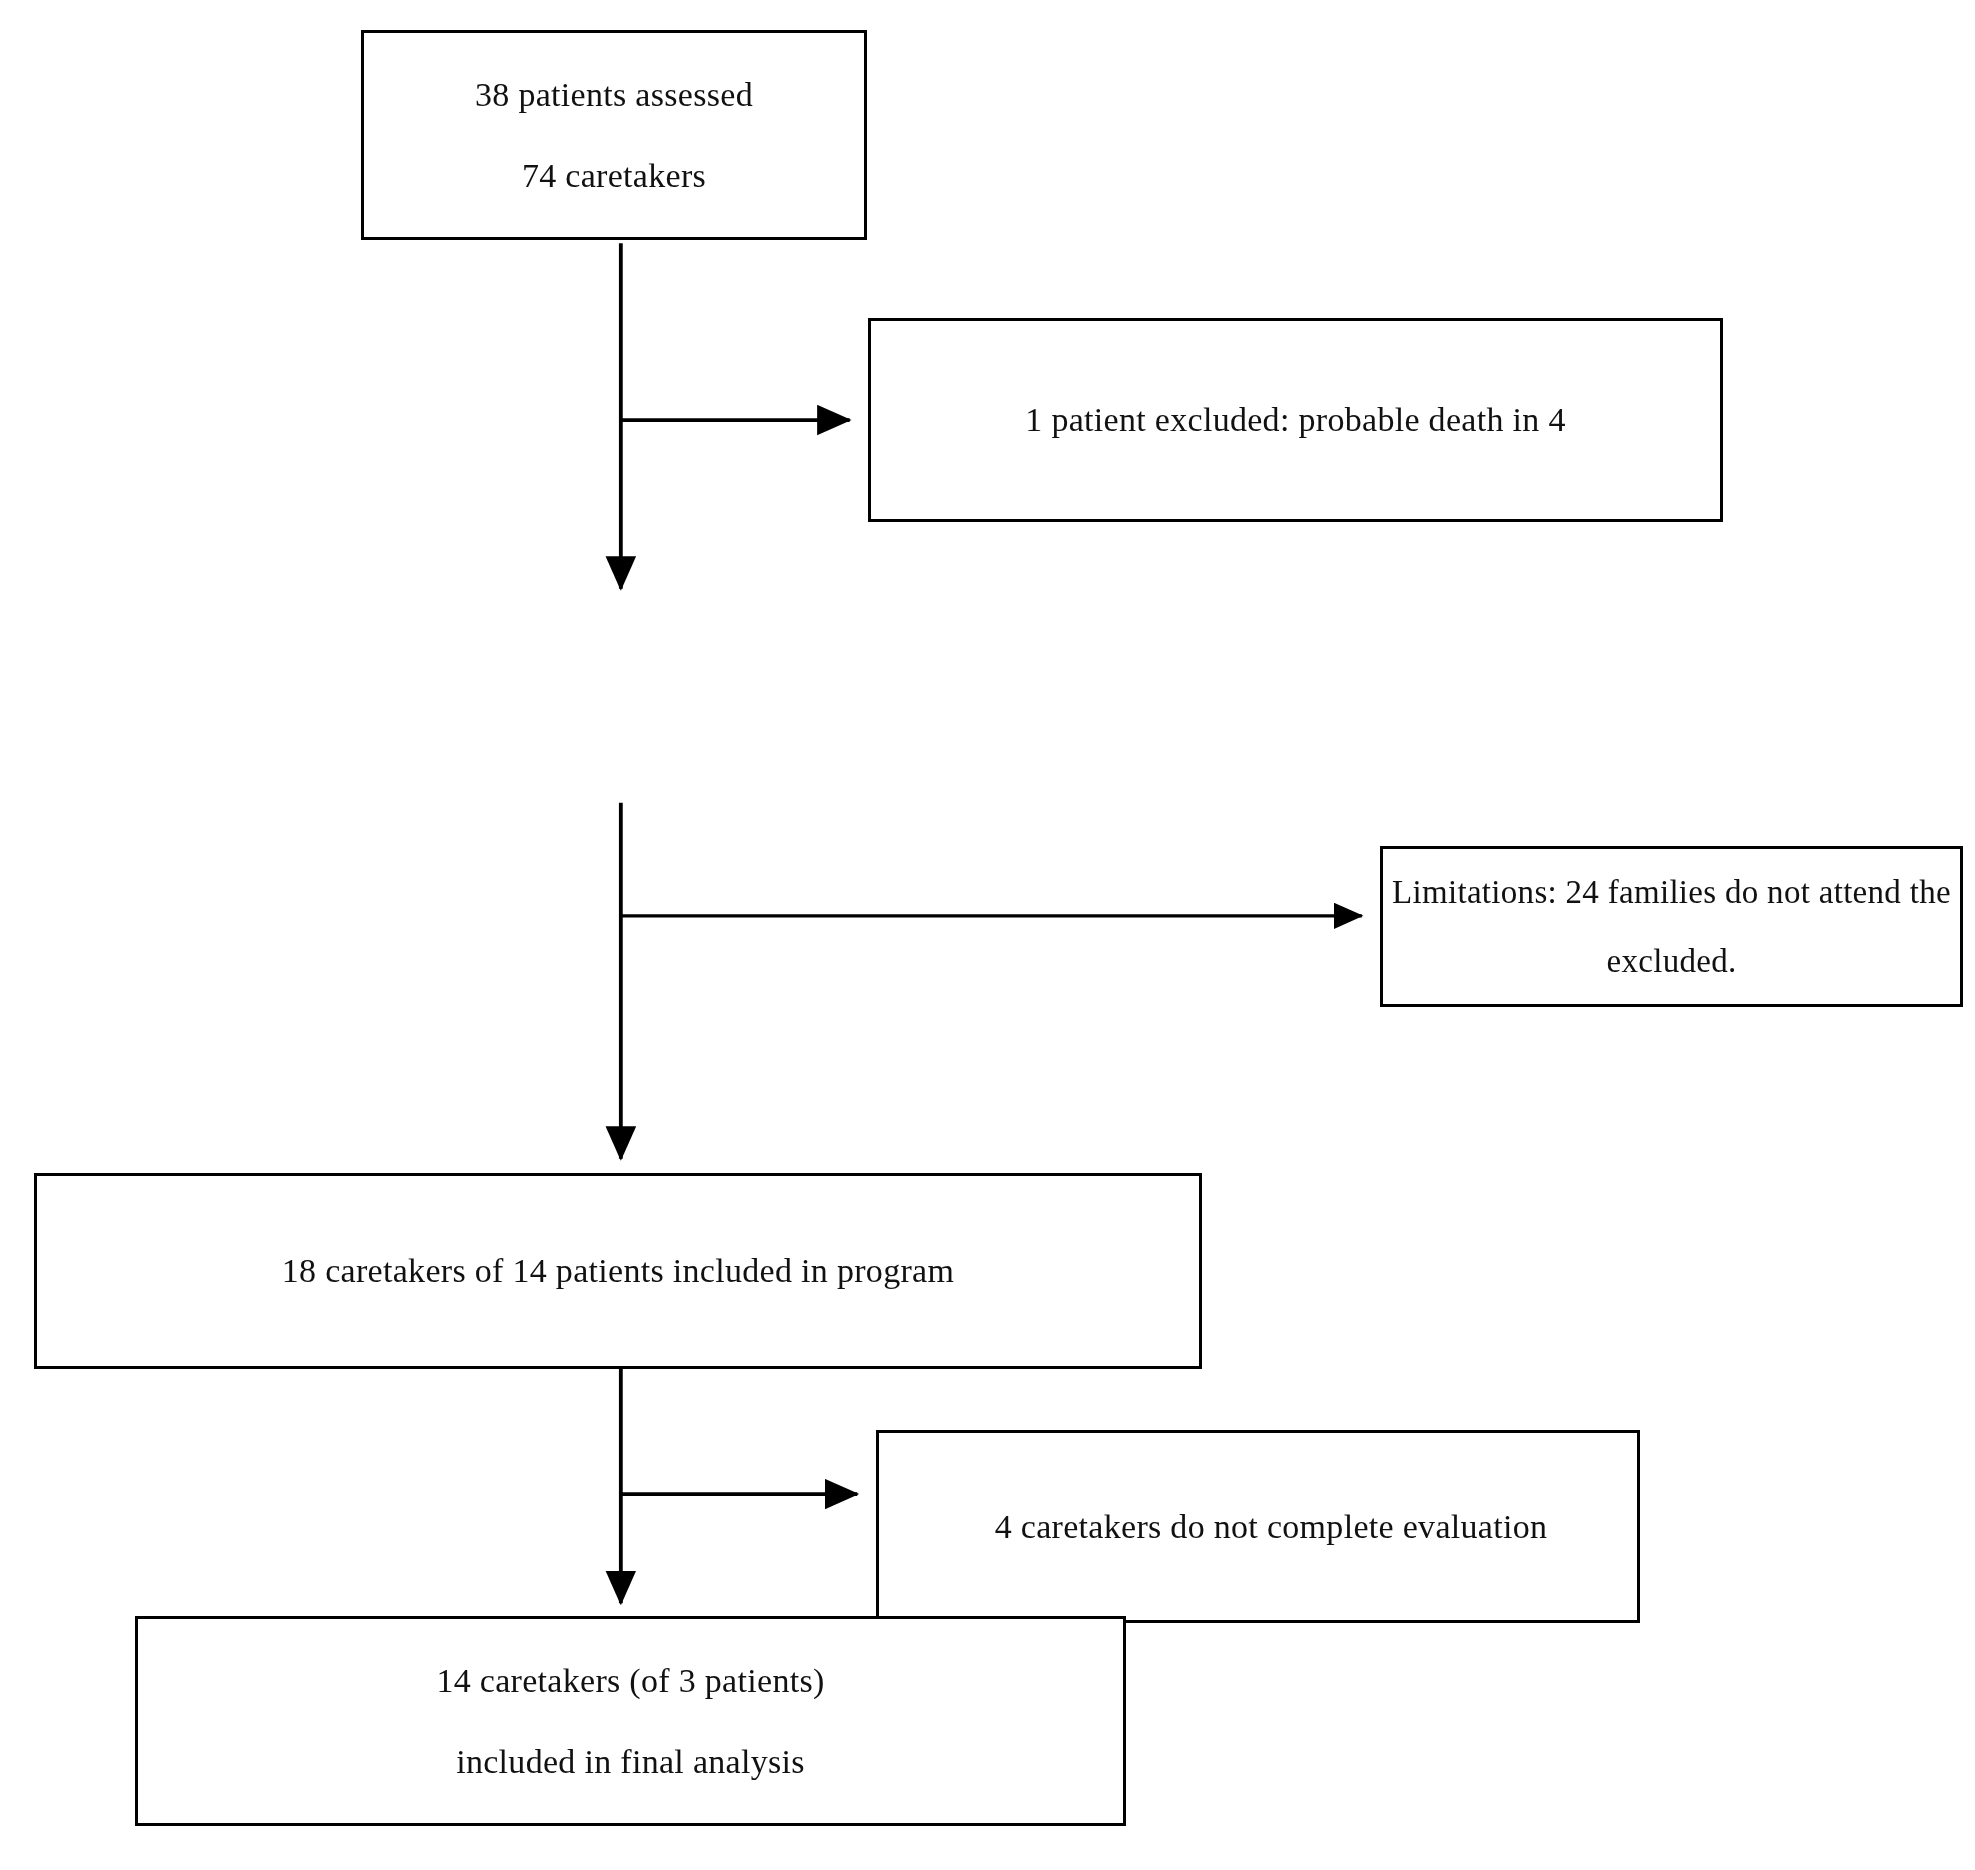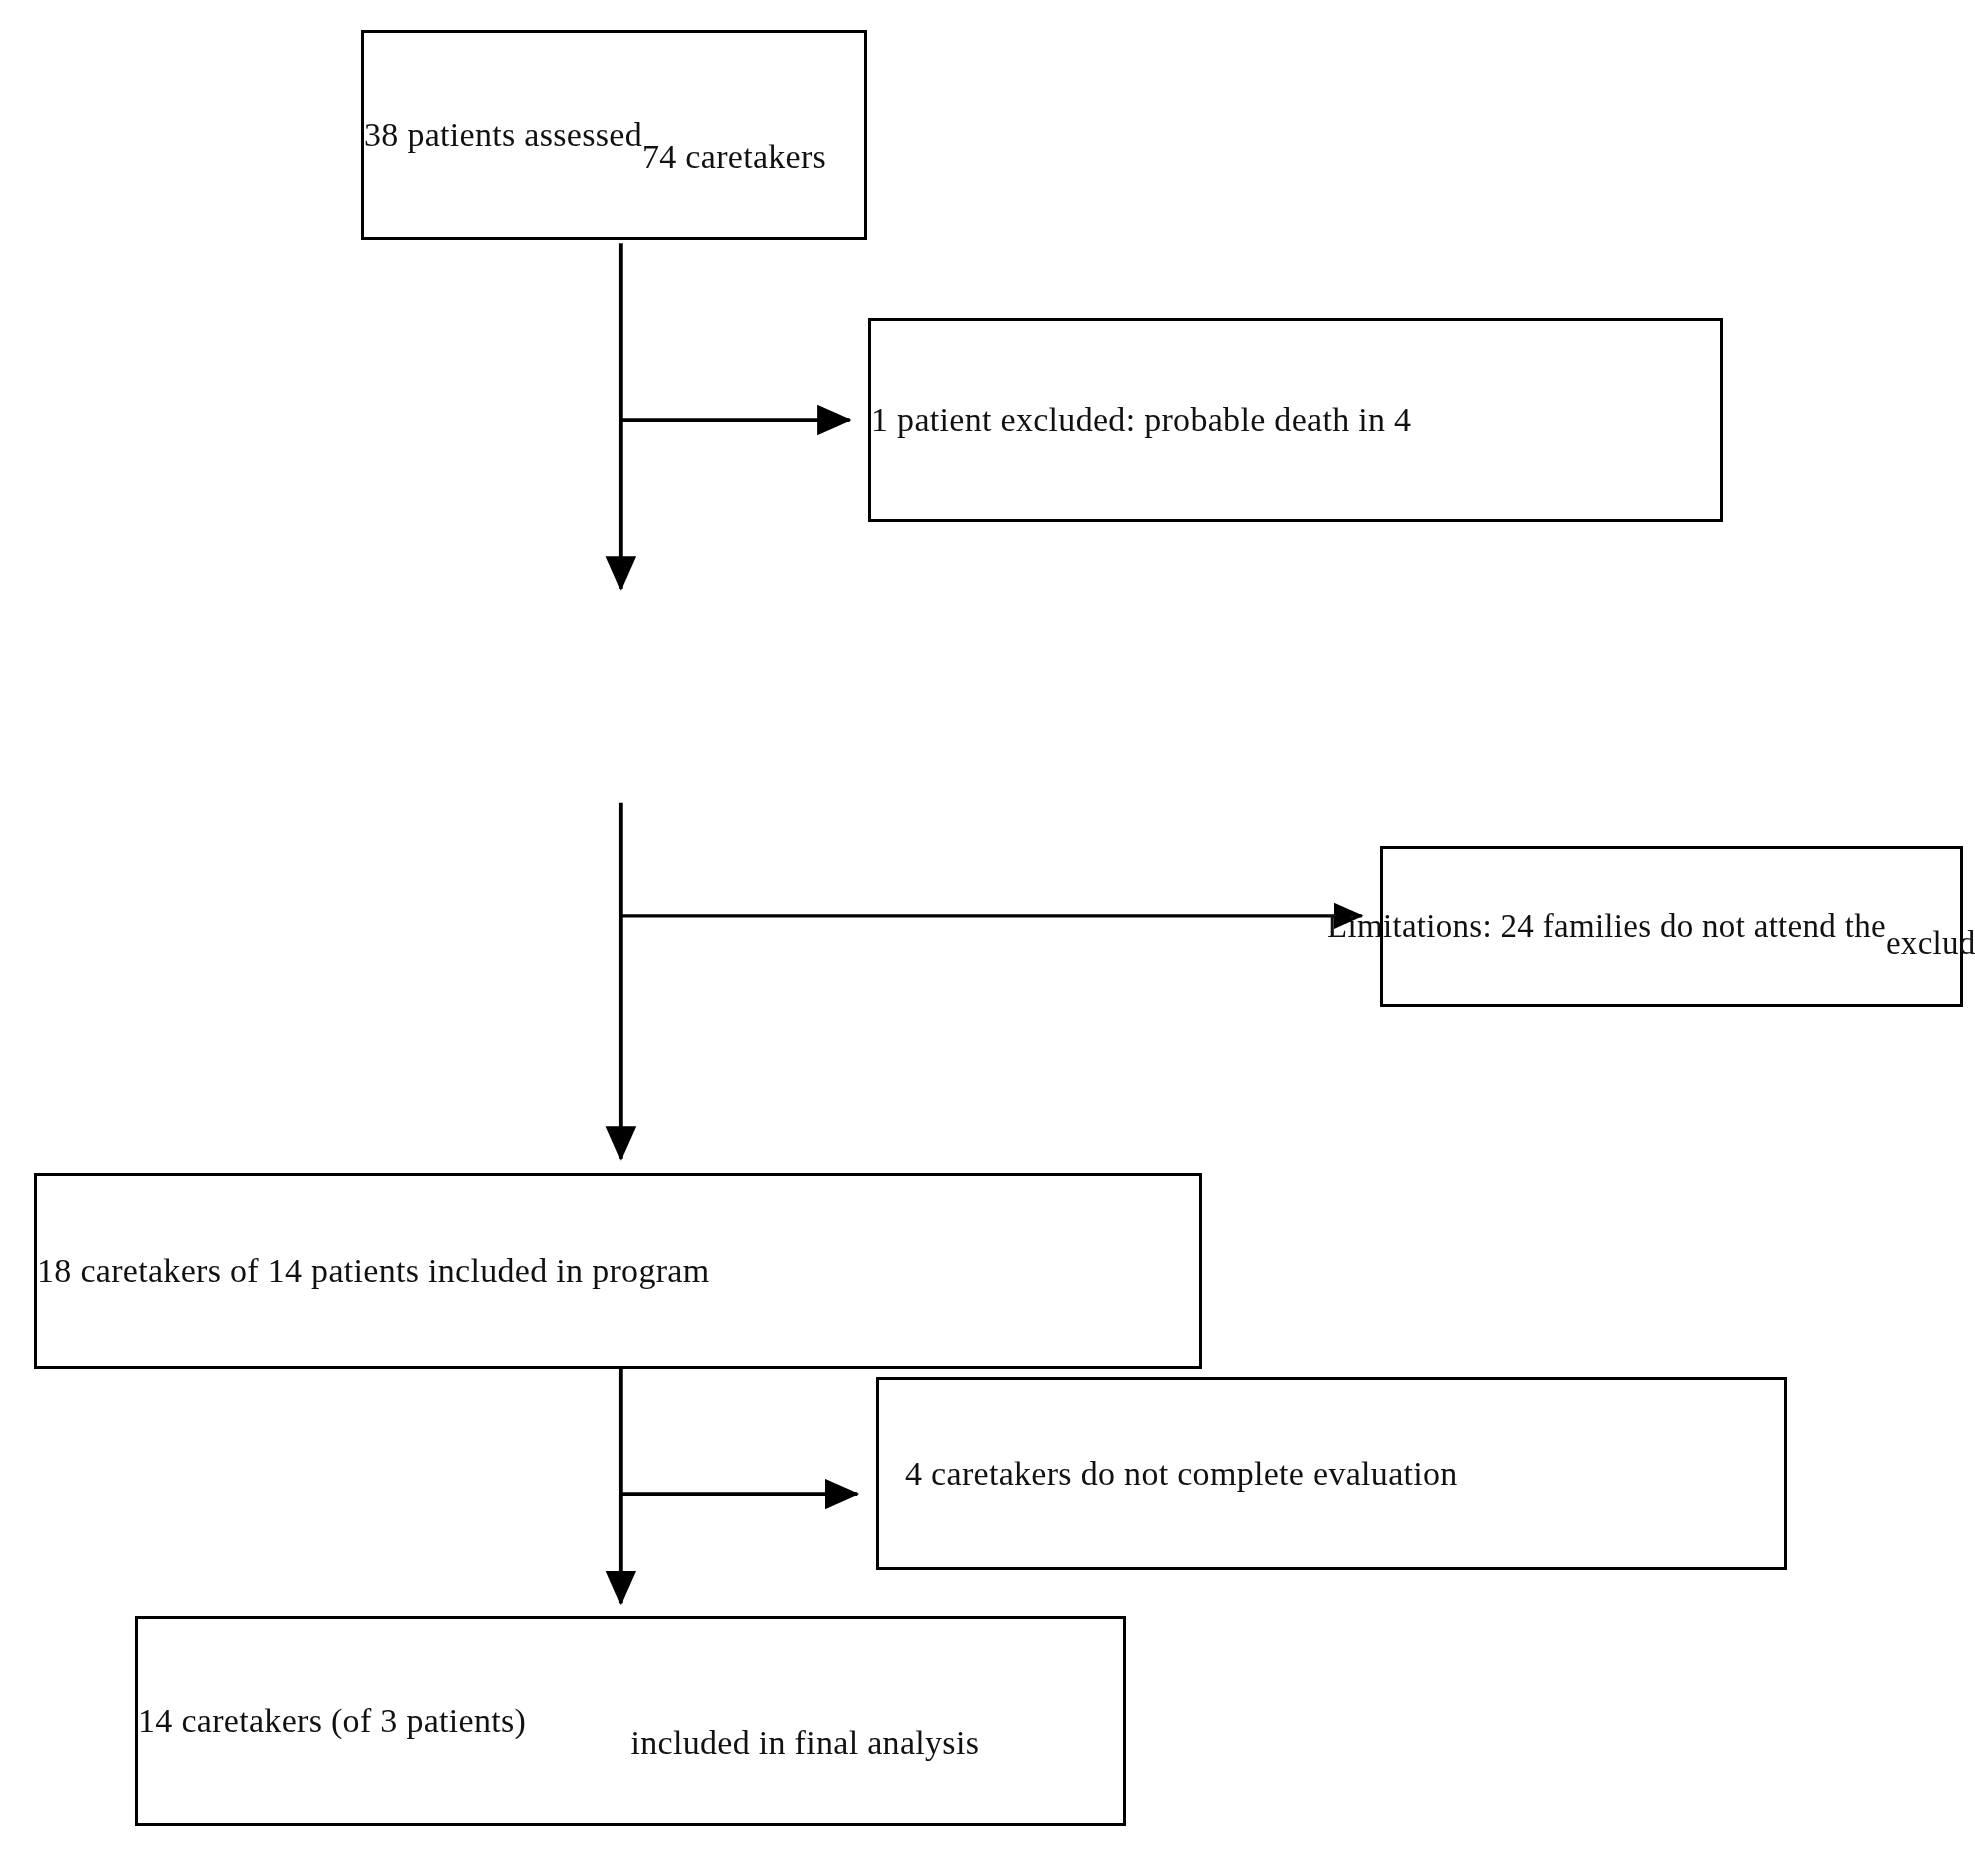--- a/index.html
+++ b/index.html
@@ -14,44 +14,44 @@
     background: #ffffff;
     overflow: hidden;
     font-family: "Liberation Serif", "DejaVu Serif", serif;
   }
   .node {
     position: absolute;
     box-sizing: border-box;
     border: 3.8px solid #000000;
     background: #ffffff;
     display: flex;
-    flex-direction: row;
+    flex-direction: column;
     align-items: center;
     justify-content: center;
-    text-align: left;
+    text-align: center;
     color: #111111;
   }
   .node .line {
     display: block;
     width: 100%;
     font-size: 34px;
     line-height: 1.1;
     letter-spacing: 0.3px;
     white-space: nowrap;
   }
   .node .line + .line {
     margin-top: 43px;
   }
   
   #node-assessed   { left: 361px;  top: 30px;   width: 506px;  height: 210px; }
   #node-excluded   { left: 868px; top: 318px;  width: 855px; height: 204px; }
   #node-criteria   { left: 118px;  top: 602px; width: 1013px; height: 198px; }
   #node-limit      { left: 1380px; top: 846px; width: 583px; height: 161px; }
   #node-included   { left: 34px;   top: 1173px; width: 1168px; height: 196px; }
-  #node-incomplete { left: 876px; top: 1377px; width: 911px; height: 193px; padding-left: 26px; }
+  #node-incomplete { left: 876px; top: 1430px; width: 764px; height: 193px; padding-left: 26px; }
   #node-final      { left: 135px;  top: 1616px; width: 991px; height: 210px; }
 
   
   #node-limit .line { font-size: 33px; }
   #node-limit .line + .line { margin-top: 33px; }
 
   
   #connectors {
     position: absolute;
     left: 0; top: 0;

